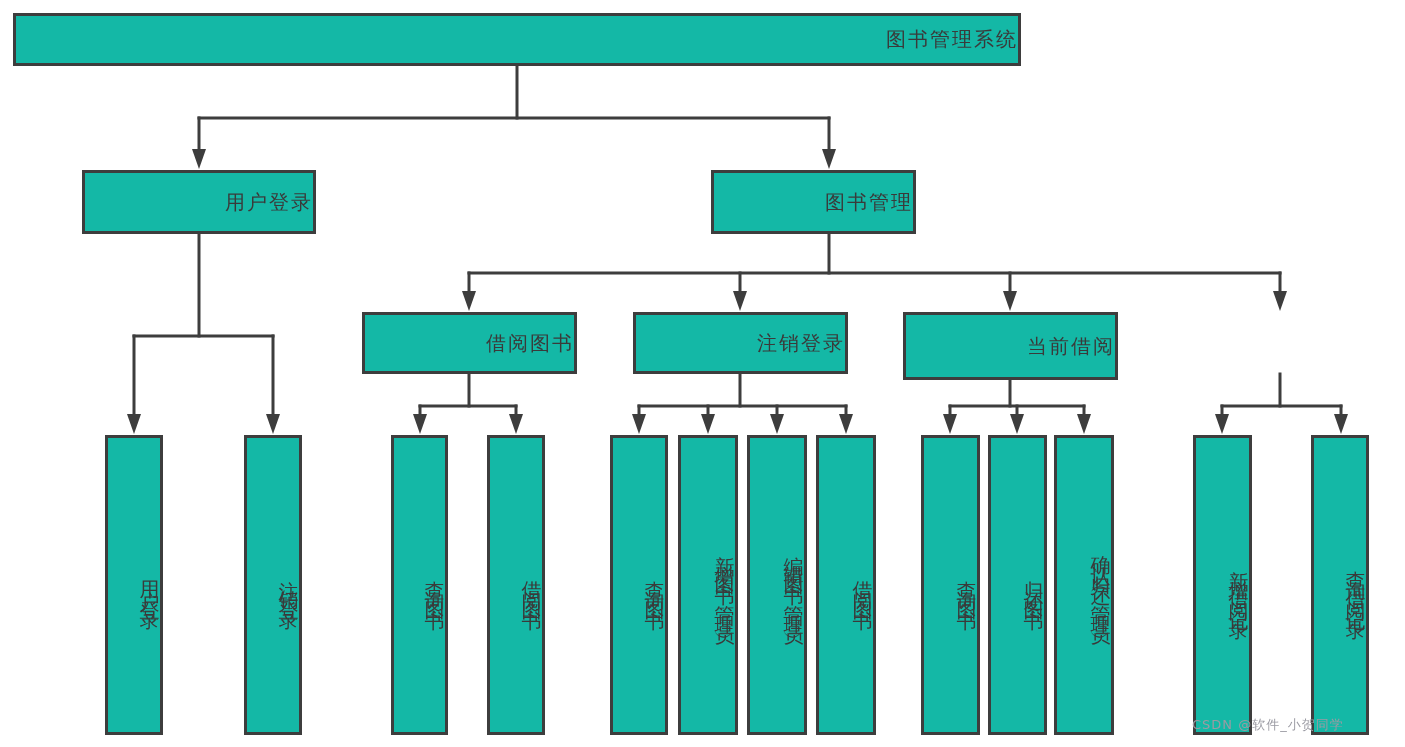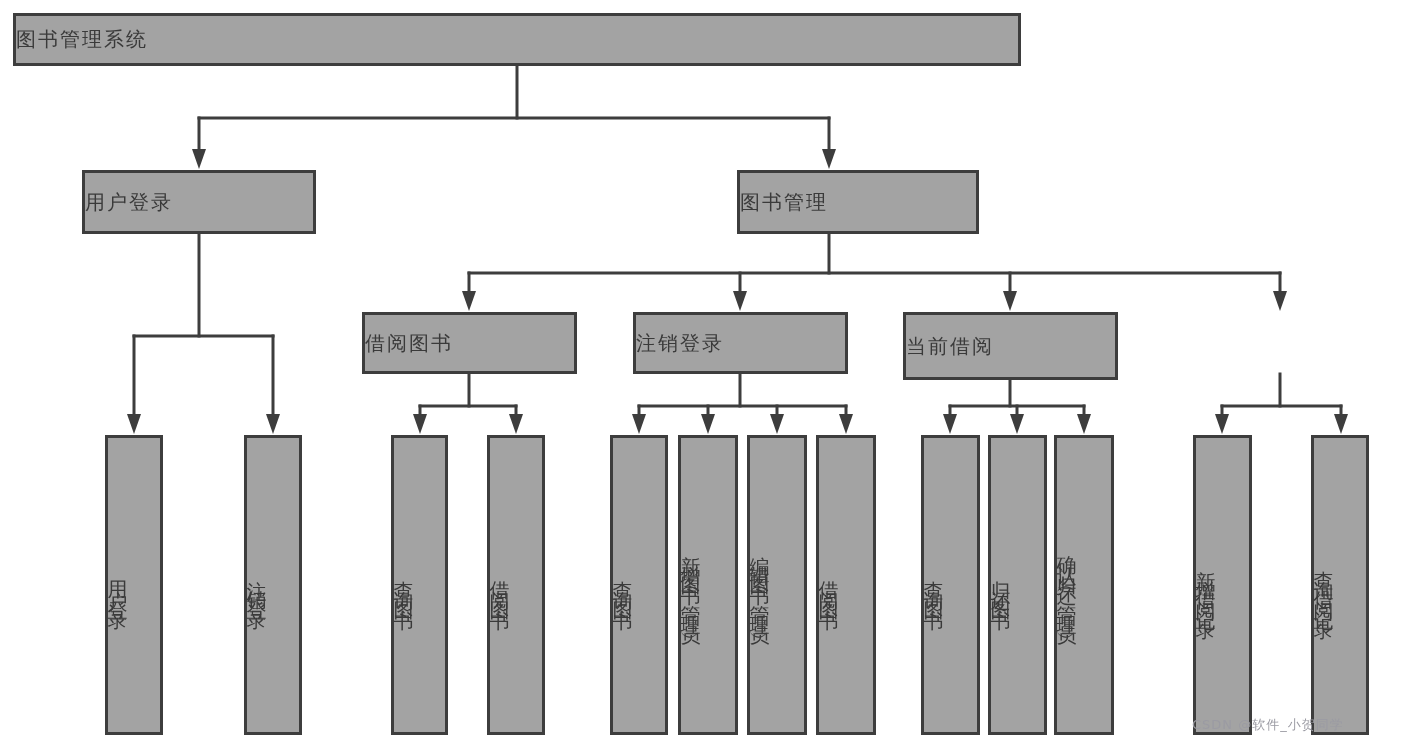--- a/index.html
+++ b/index.html
@@ -16,22 +16,22 @@
     font-family:"DejaVu Sans","Liberation Sans",sans-serif;
     overflow:hidden;
   }
   .canvas svg{position:absolute;left:0;top:0;}
   .cline{stroke:var(--line);stroke-width:3;stroke-linecap:square;fill:none;}
   .ahead{fill:var(--line);stroke:none;}
   .box{
     position:absolute;
     box-sizing:border-box;
     border:3px solid var(--line);
-    background:#a3a3a3;
-    display:flex;align-items:center;justify-content:flex-start;
+    background:#14b8a6;
+    display:flex;align-items:center;justify-content:flex-end;
     color:var(--text);
   }
   .box.h span{
     font-size:20px;
     letter-spacing:2px;
     white-space:nowrap;
   }
   .box.v span{
     writing-mode:vertical-rl;
     text-orientation:mixed;
@@ -131,21 +131,21 @@
     </g>
   </svg>
 
   <div class="box h" style="left:13px;top:13px;width:1008px;height:53px">
     <span>图书管理系统</span>
   </div>
 
   <div class="box h" style="left:82px;top:170px;width:234px;height:64px">
     <span>用户登录</span>
   </div>
-  <div class="box h" style="left:737px;top:170px;width:242px;height:64px">
+  <div class="box h" style="left:711px;top:170px;width:205px;height:64px">
     <span>图书管理</span>
   </div>
 
   <div class="box h" style="left:362px;top:312px;width:215px;height:62px">
     <span>借阅图书</span>
   </div>
   <div class="box h" style="left:633px;top:312px;width:215px;height:62px">
     <span>注销登录</span>
   </div>
   <div class="box h" style="left:903px;top:312px;width:215px;height:68px">

